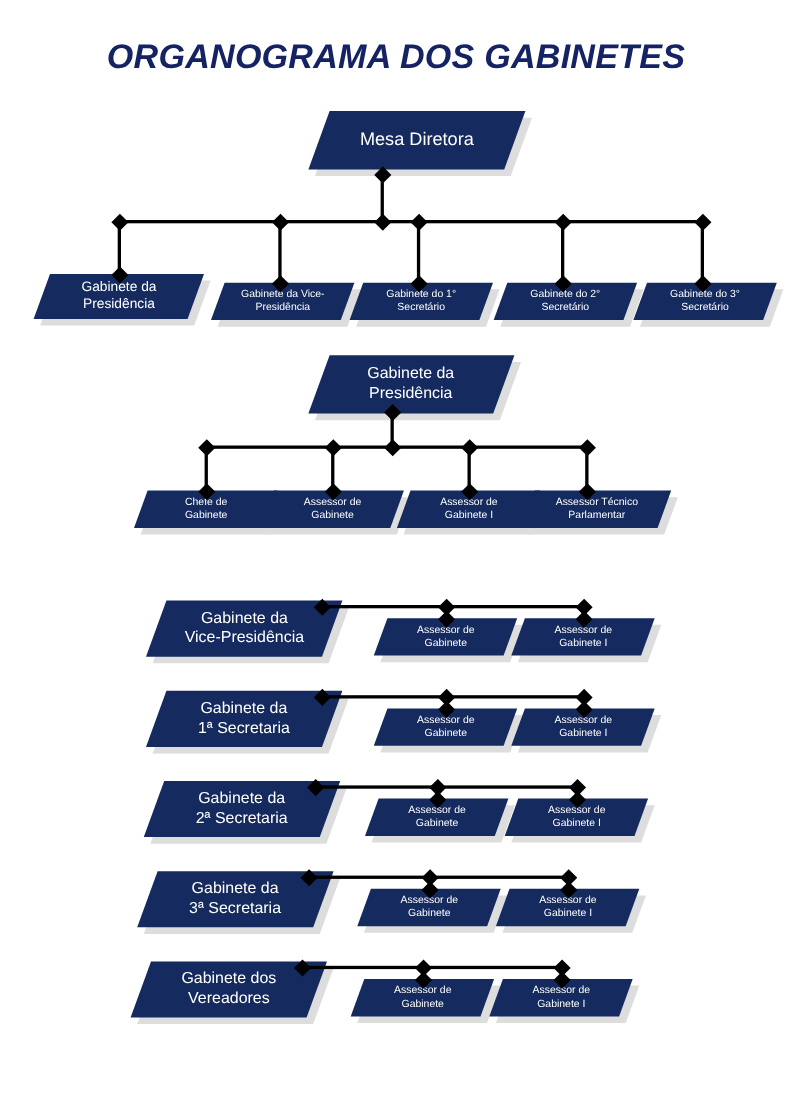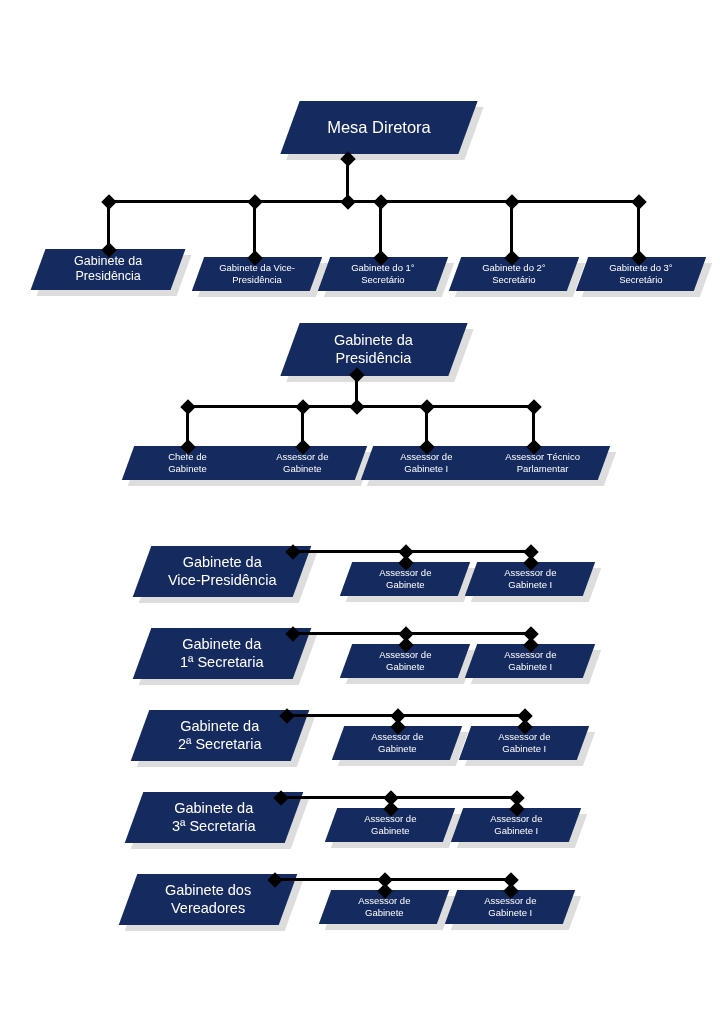--- a/index.html
+++ b/index.html
@@ -89,20 +89,21 @@
     background: #000000;
     transform: translate(-50%, -50%) rotate(45deg);
     z-index: 5;
   }
 </style>
 </head>
 <body>
 
 <div id="chart-root">
 
+  <div class="chart-title">ORGANOGRAMA DOS GABINETES</div>
 
   <div class="node-shadow" style="left:296px; top:107px; width:178px; height:53px;"></div>
   <div class="node size-xl" style="left:290px; top:101px; width:178px; height:53px;">
     <span class="node-label">Mesa Diretora</span>
   </div>
 
   <div class="conn-v" style="left:346px; top:158px; height:44px;"></div>
   <div class="conn-node" style="left:347.5px; top:159px;"></div>
 
   <div class="conn-h" style="left:107px; top:200px; width:533px;"></div>

